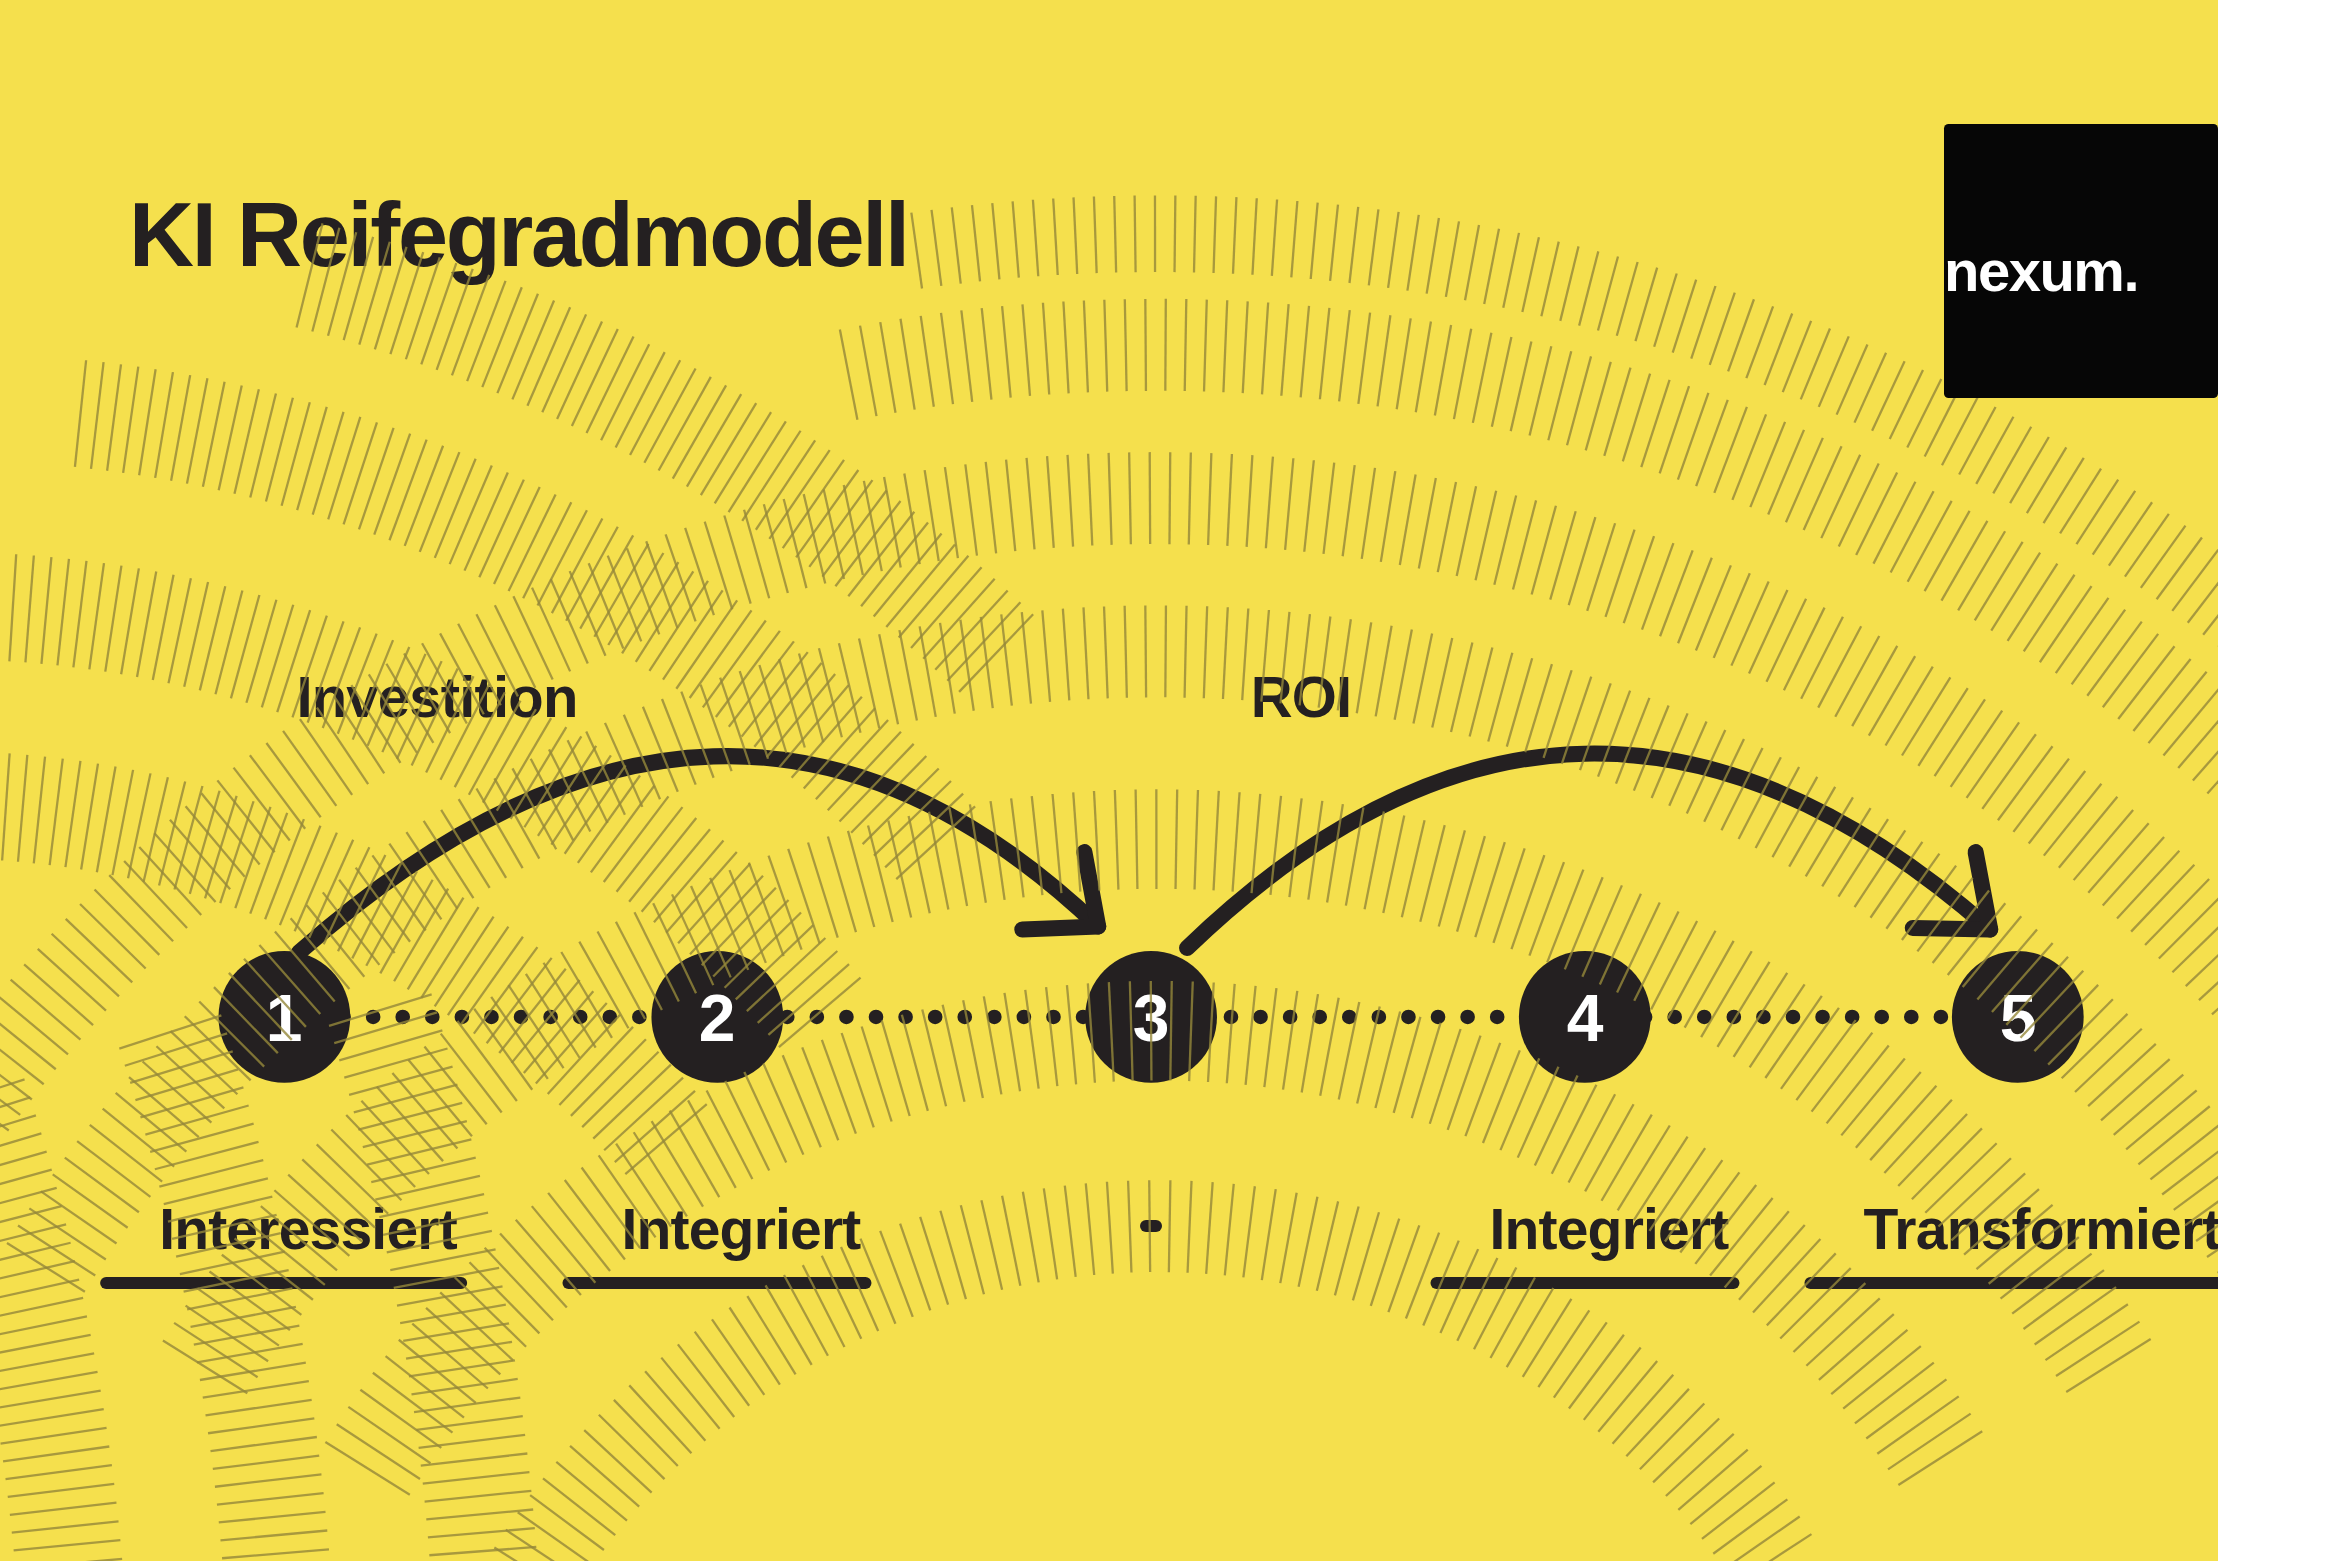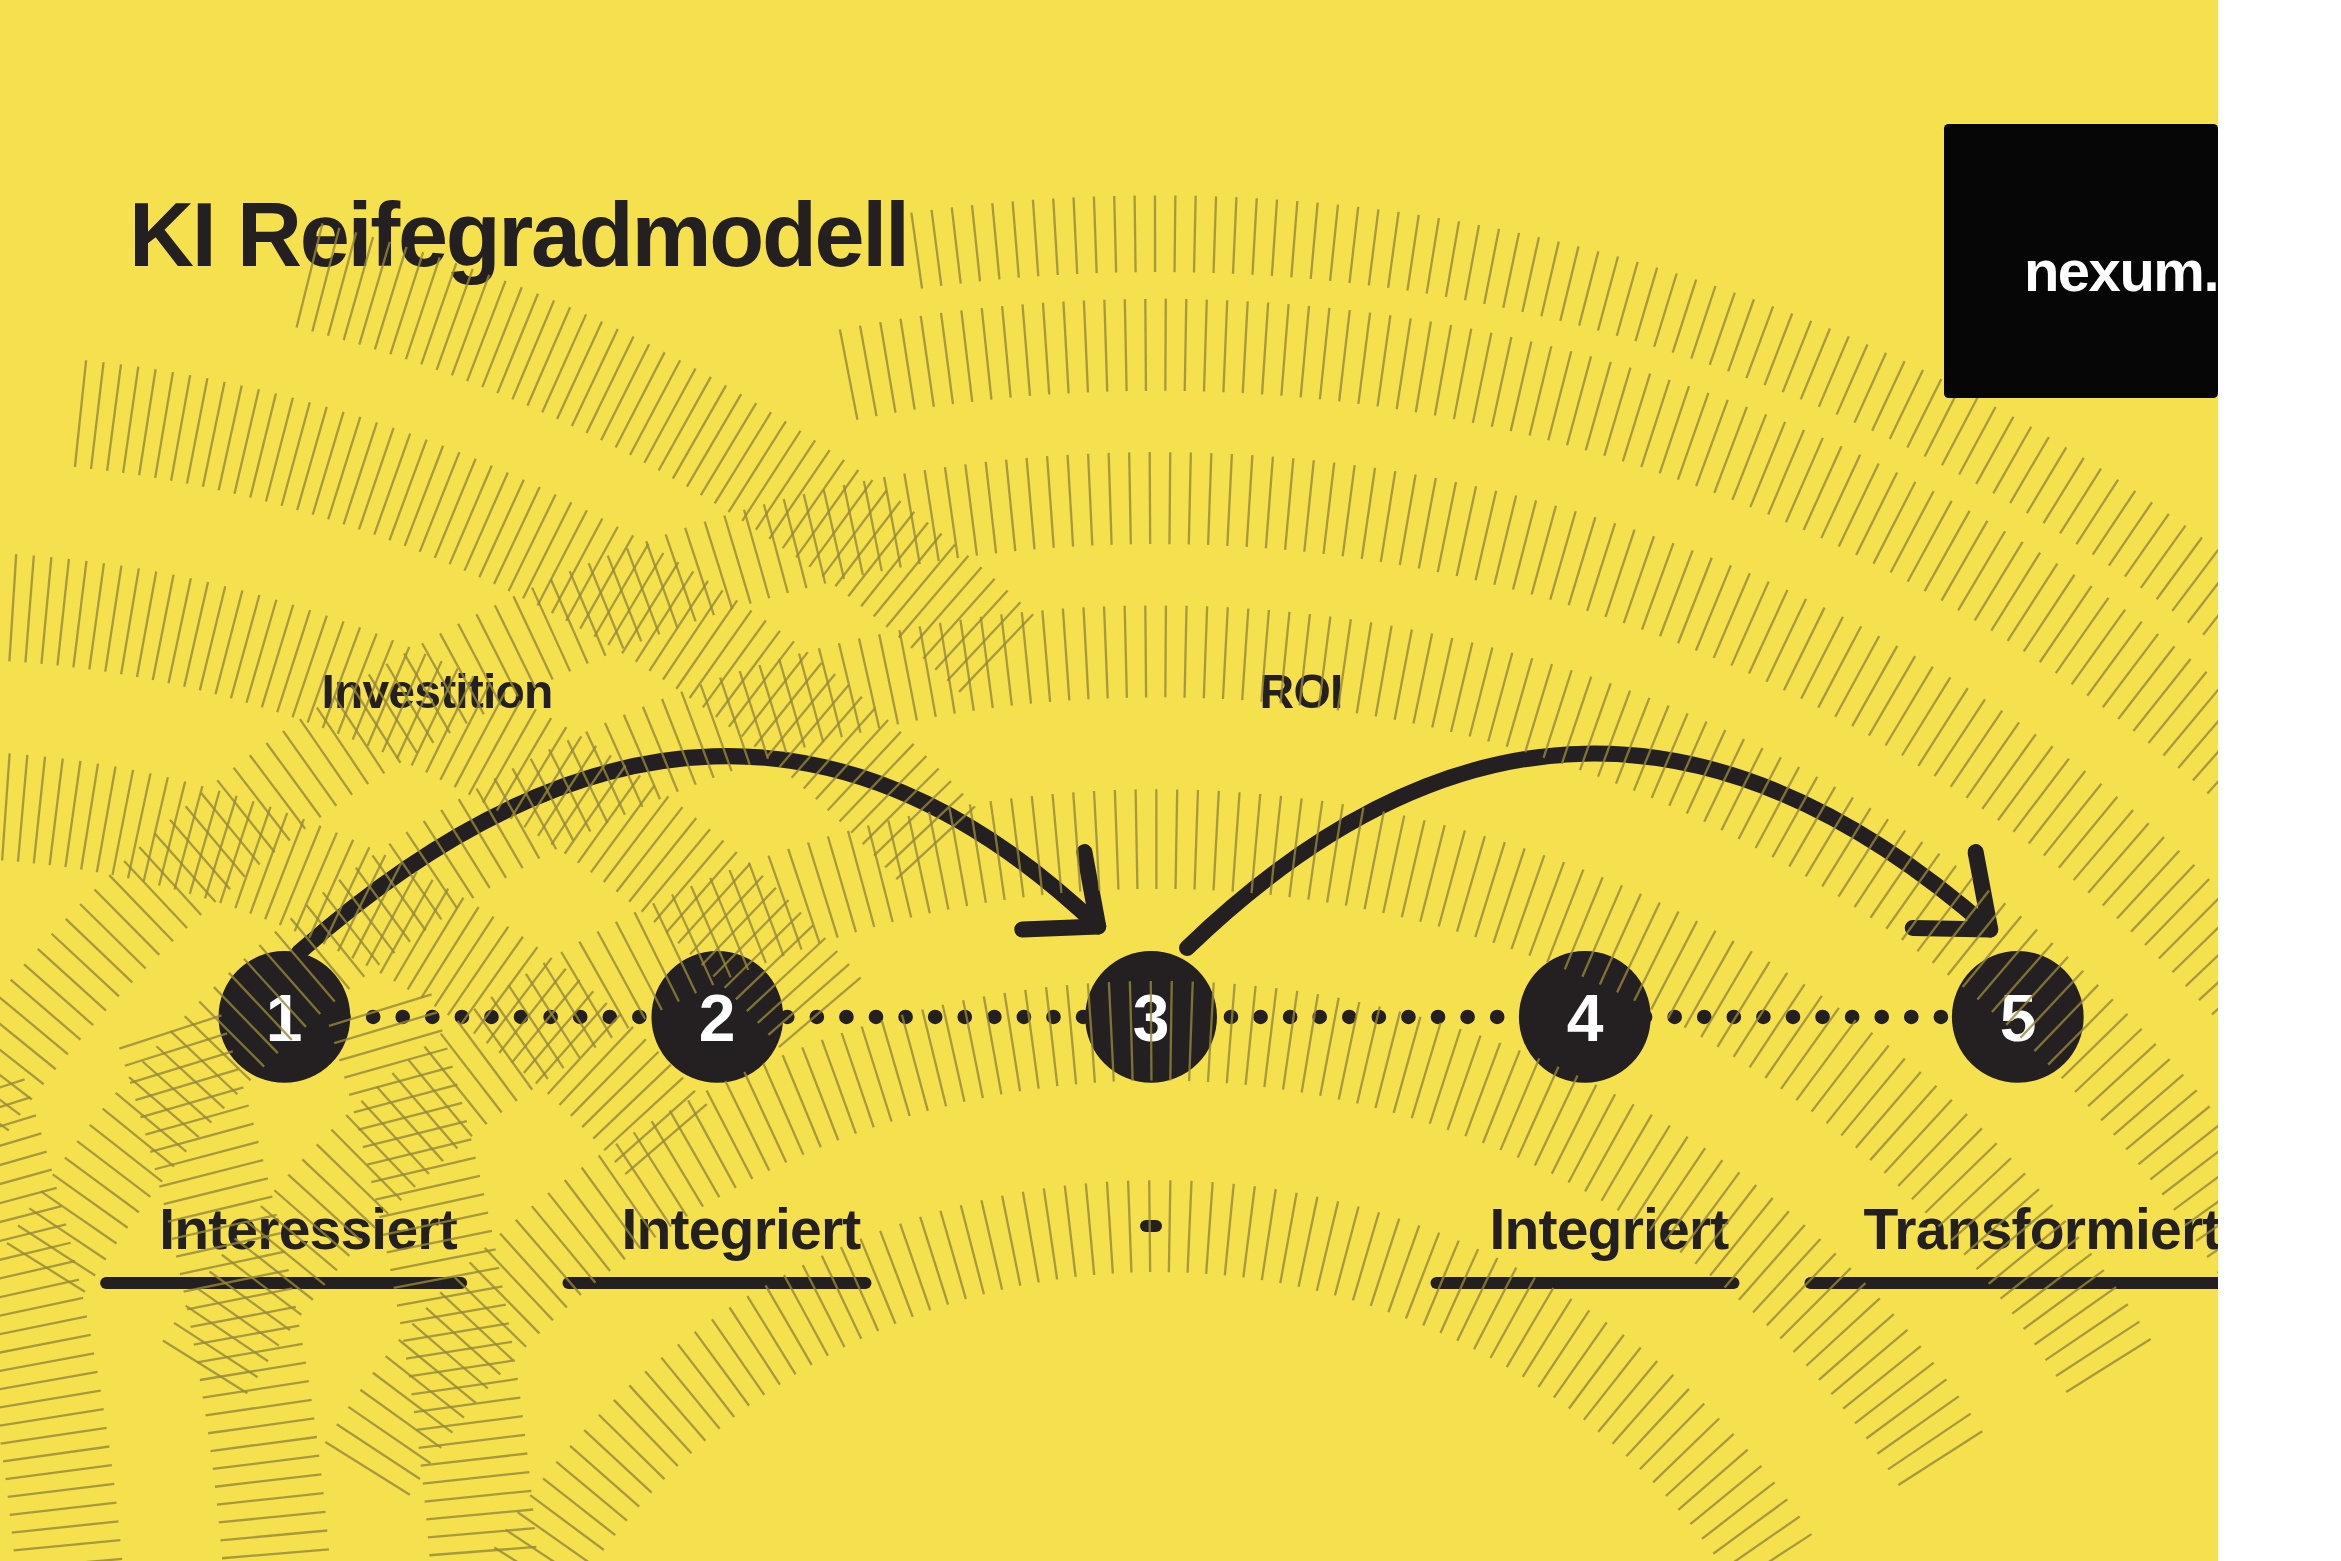--- a/index.html
+++ b/index.html
@@ -38,21 +38,21 @@
     line-height: 1;
     font-weight: 700;
     letter-spacing: -2.3px;
     color: var(--ink);
     white-space: nowrap;
   }
   .annotation {
     position: absolute;
     top: 668px;
     transform: translateX(-50%);
-    font-size: 48px;
+    font-size: 58px;
     line-height: 1;
     font-weight: 700;
     letter-spacing: -0.8px;
     color: var(--ink);
     white-space: nowrap;
   }
   .stage-number {
     position: absolute;
     top: 982px;
     transform: translateX(-50%);
@@ -89,21 +89,21 @@
   .logo {
     position: absolute;
     left: 1944px;
     top: 124px;
     width: 274px;
     height: 274px;
     background: var(--logo_bg);
     border-radius: 4.6px;
     display: flex;
     align-items: center;
-    justify-content: flex-end;
+    justify-content: flex-start;
     padding-top: 20px;
     box-sizing: border-box;
     z-index: 4;
   }
   .logo-text {
     font-size: 58px;
     font-weight: 700;
     letter-spacing: -1.5px;
     color: var(--logo_text);
     line-height: 1;

